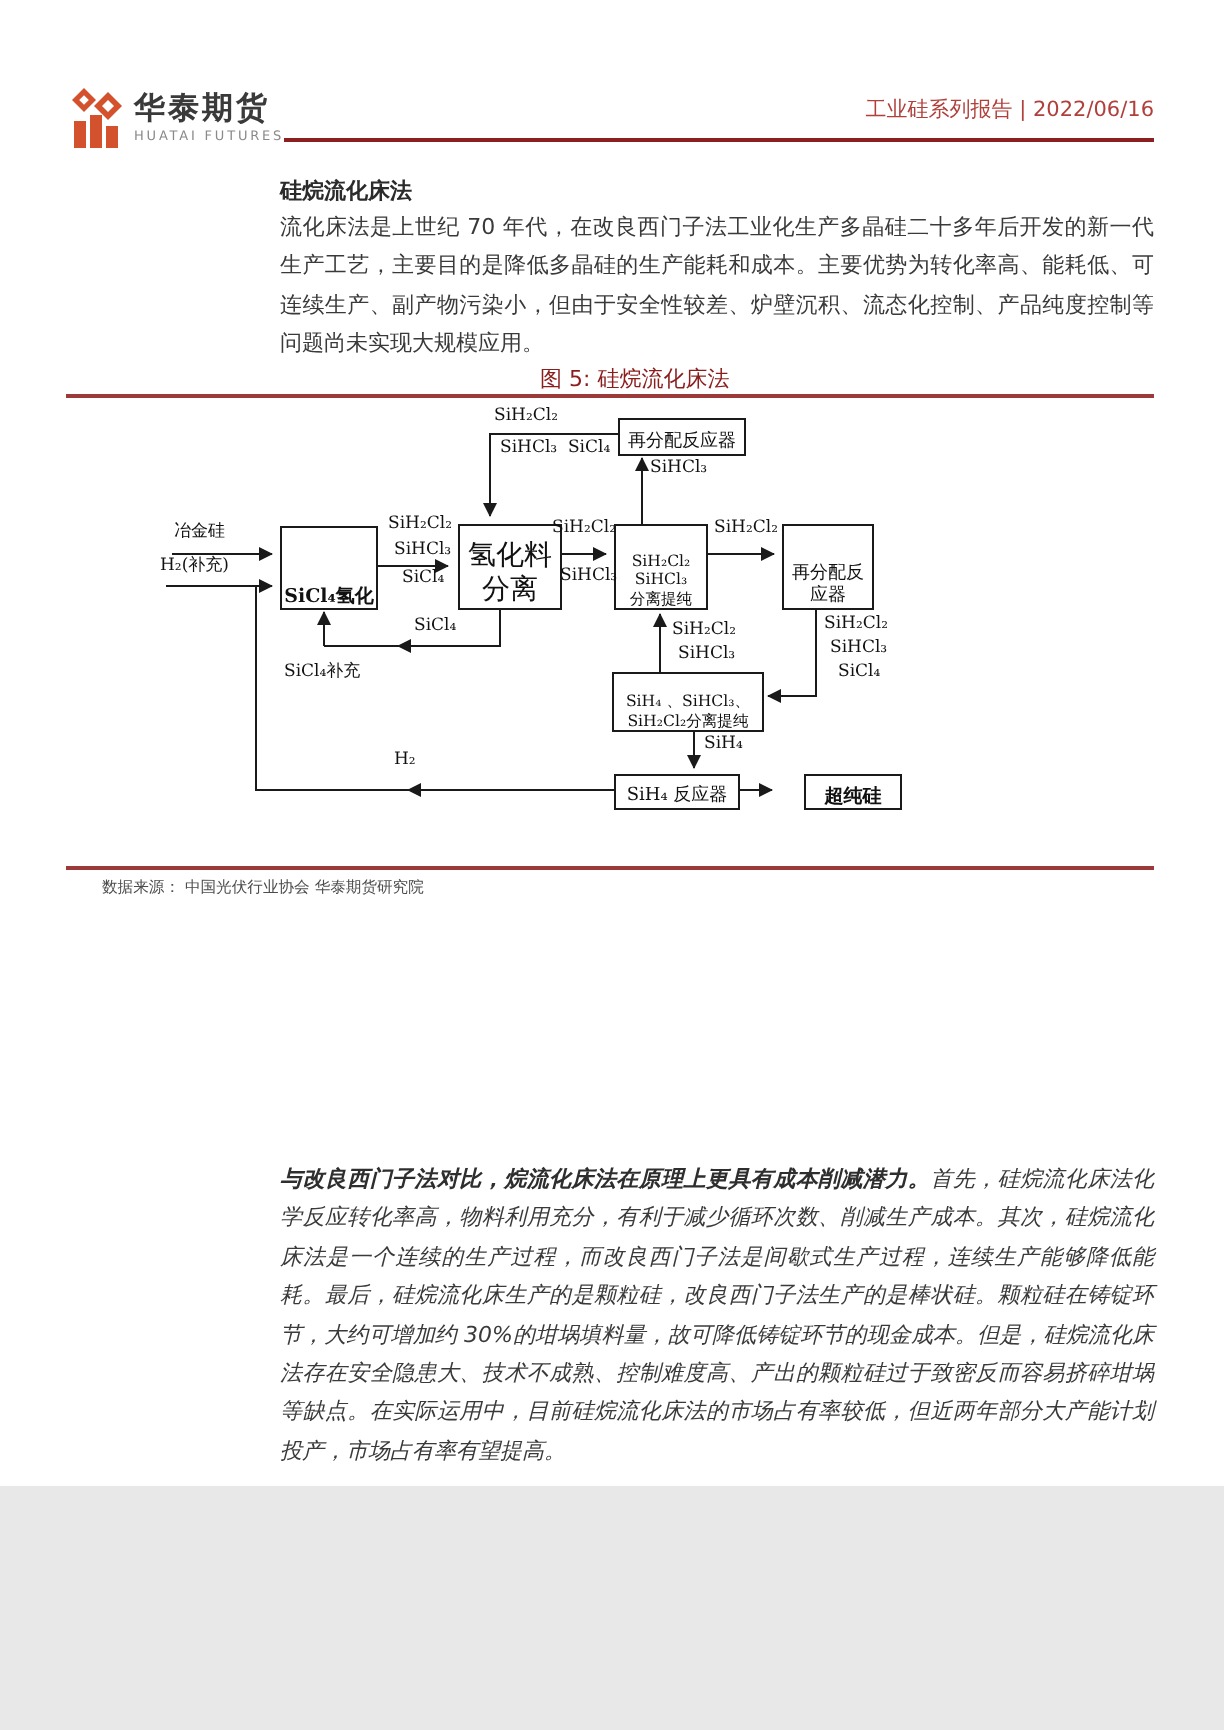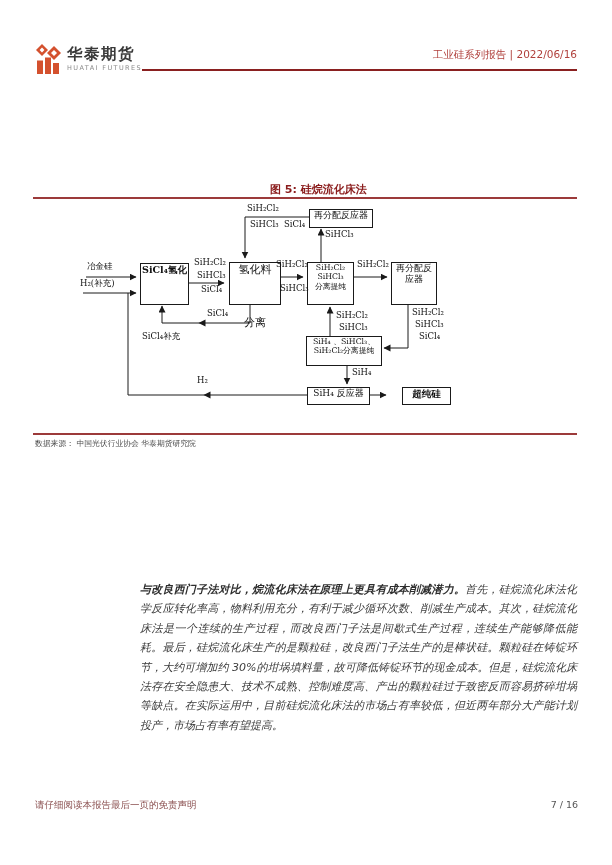--- a/index.html
+++ b/index.html
@@ -1,43 +1,43 @@
 <!DOCTYPE html>
 <html><head>
 <meta charset="utf-8">
 <style>
   html,body{margin:0;padding:0;background:#e8e8e8;}
-  .page{position:relative;width:612px;height:865px;background:#ffffff;overflow:hidden;
+  .page{position:relative;width:612px;height:743px;background:#ffffff;overflow:hidden;
         font-family:"DejaVu Sans","Liberation Sans",sans-serif;}
   
   .hdr-logo{position:absolute;left:35px;top:44px;display:flex;align-items:flex-start;}
   .hdr-logo svg{display:block;}
   .brand-txt{margin-left:5px;}
   .brand-cn{font-size:15.5px;font-weight:bold;color:#3a3a3a;letter-spacing:1.5px;line-height:20px;}
   .brand-en{font-size:6.5px;color:#8a8a8a;letter-spacing:1.4px;line-height:9px;}
   .hdr-report{position:absolute;right:35px;top:48px;font-size:10.5px;color:#b0403c;}
   .hdr-rule{position:absolute;left:142px;top:69px;width:435px;height:2px;background:#8a2020;}
   
   .sec-heading{position:absolute;left:140px;top:88px;width:437px;font-size:11px;font-weight:bold;color:#2b2b2b;}
   .para{position:absolute;left:140px;width:437px;font-size:11px;line-height:19.4px;
         color:#3a3a3a;text-align:justify;margin:0;}
   .p1{top:104px;}
   .p2{top:461px;}
   .p3{top:580px;font-style:italic;}
   .lead{font-weight:bold;color:#2e2e2e;}
   
-  .fig-title{position:absolute;left:270px;top:182px;font-size:11px;font-weight:bold;color:#8b1d1d;}
+  .fig-title{position:absolute;left:270px;top:182px;font-size:11px;font-weight:normal;color:#8b1d1d;}
   .fig-rule-top{position:absolute;left:33px;top:197px;width:544px;height:2px;background:#9c3a3a;}
   .fig-rule-bot{position:absolute;left:33px;top:433px;width:544px;height:2px;background:#9c3a3a;}
-  .fig-source{position:absolute;left:35px;top:438px;font-size:7.8px;color:#4d4d4d;}
+  .fig-source{position:absolute;left:51px;top:438px;font-size:7.8px;color:#4d4d4d;}
   
   .diagram{position:absolute;left:0;top:200px;width:612px;height:233px;}
   .dsvg{position:absolute;left:0;top:0;}
   .dbox{position:absolute;border:1px solid #1a1a1a;background:#fff;display:flex;flex-direction:column;
-        align-items:center;justify-content:flex-start;text-align:center;color:#111;
+        align-items:center;justify-content:flex-end;text-align:center;color:#111;
         font-family:"DejaVu Serif","Liberation Serif",serif;line-height:1.2;}
   .dlabel{position:absolute;font-family:"DejaVu Serif","Liberation Serif",serif;font-size:8.5px;
           color:#111;white-space:pre;line-height:1.1;}
   
   .ftr-disclaimer{position:absolute;left:35px;top:799px;font-size:9.5px;color:#8a4f4f;}
   .ftr-page{position:absolute;right:34px;top:799px;font-size:9.5px;color:#555;}
 </style>
 </head>
 <body>
 
@@ -54,20 +54,22 @@
       <rect x="18" y="19" width="6" height="11" fill="#d4512e"></rect>
     </svg>
     <div class="brand-txt">
       <div class="brand-cn">华泰期货</div>
       <div class="brand-en">HUATAI FUTURES</div>
     </div>
   </div>
   <div class="hdr-report">工业硅系列报告 | 2022/06/16</div>
   <div class="hdr-rule"></div>
 
+  <div class="sec-heading">硅烷流化床法</div>
+  <p class="para p1">流化床法是上世纪 70 年代，在改良西门子法工业化生产多晶硅二十多年后开发的新一代生产工艺，主要目的是降低多晶硅的生产能耗和成本。主要优势为转化率高、能耗低、可连续生产、副产物污染小，但由于安全性较差、炉壁沉积、流态化控制、产品纯度控制等问题尚未实现大规模应用。</p>
 
   <div class="fig-title">图 5: 硅烷流化床法</div>
   <div class="fig-rule-top"></div>
 
   <div class="diagram">
     <svg class="dsvg" width="612" height="233" viewBox="0 0 612 233">
       <defs>
         <marker id="ah" markerWidth="8" markerHeight="8" refX="6.5" refY="3.5" orient="auto">
           <path d="M0,0 L7,3.5 L0,7 Z" fill="#1a1a1a"></path>
         </marker>
@@ -88,21 +90,21 @@
         <path d="M204,195 H128 V93"></path>
         <path d="M250,103 V123 H199" marker-end="url(#ah)"></path>
         <path d="M199,123 H162"></path>
         <path d="M162,123 V106" marker-end="url(#ah)"></path>
       </g>
     </svg>
 
     <div class="dbox" style="left:140px;top:63px;width:47px;height:40px;font-size:9.5px;font-weight:bold;">
       <span>SiCl₄氢化</span>
     </div>
-    <div class="dbox" style="left:229px;top:62px;width:50px;height:41px;font-size:11px;gap:40px;">
+    <div class="dbox" style="left:229px;top:62px;width:50px;height:41px;font-size:14px;">
       <span>氢化料</span>
       <span>分离</span>
     </div>
     <div class="dbox" style="left:307px;top:62px;width:45px;height:41px;font-size:7.8px;">
       <span>SiH₂Cl₂</span>
       <span>SiHCl₃</span>
       <span>分离提纯</span>
     </div>
     <div class="dbox" style="left:309px;top:9px;width:62px;height:17px;font-size:9px;">
       <span>再分配反应器</span>

